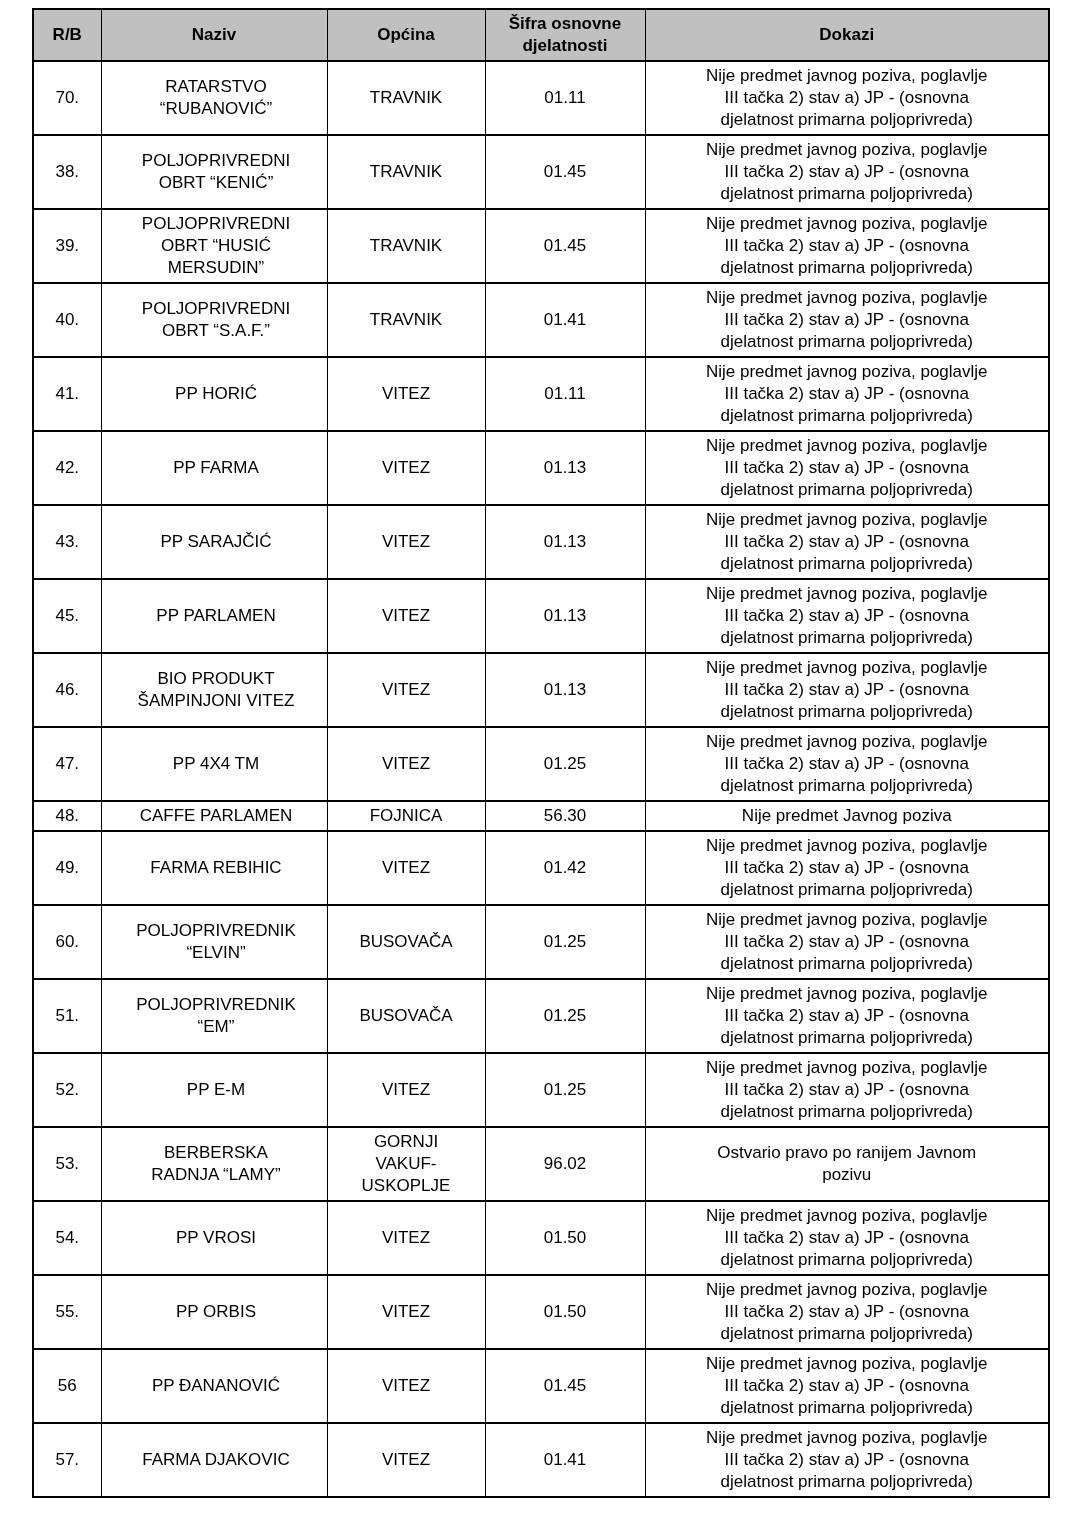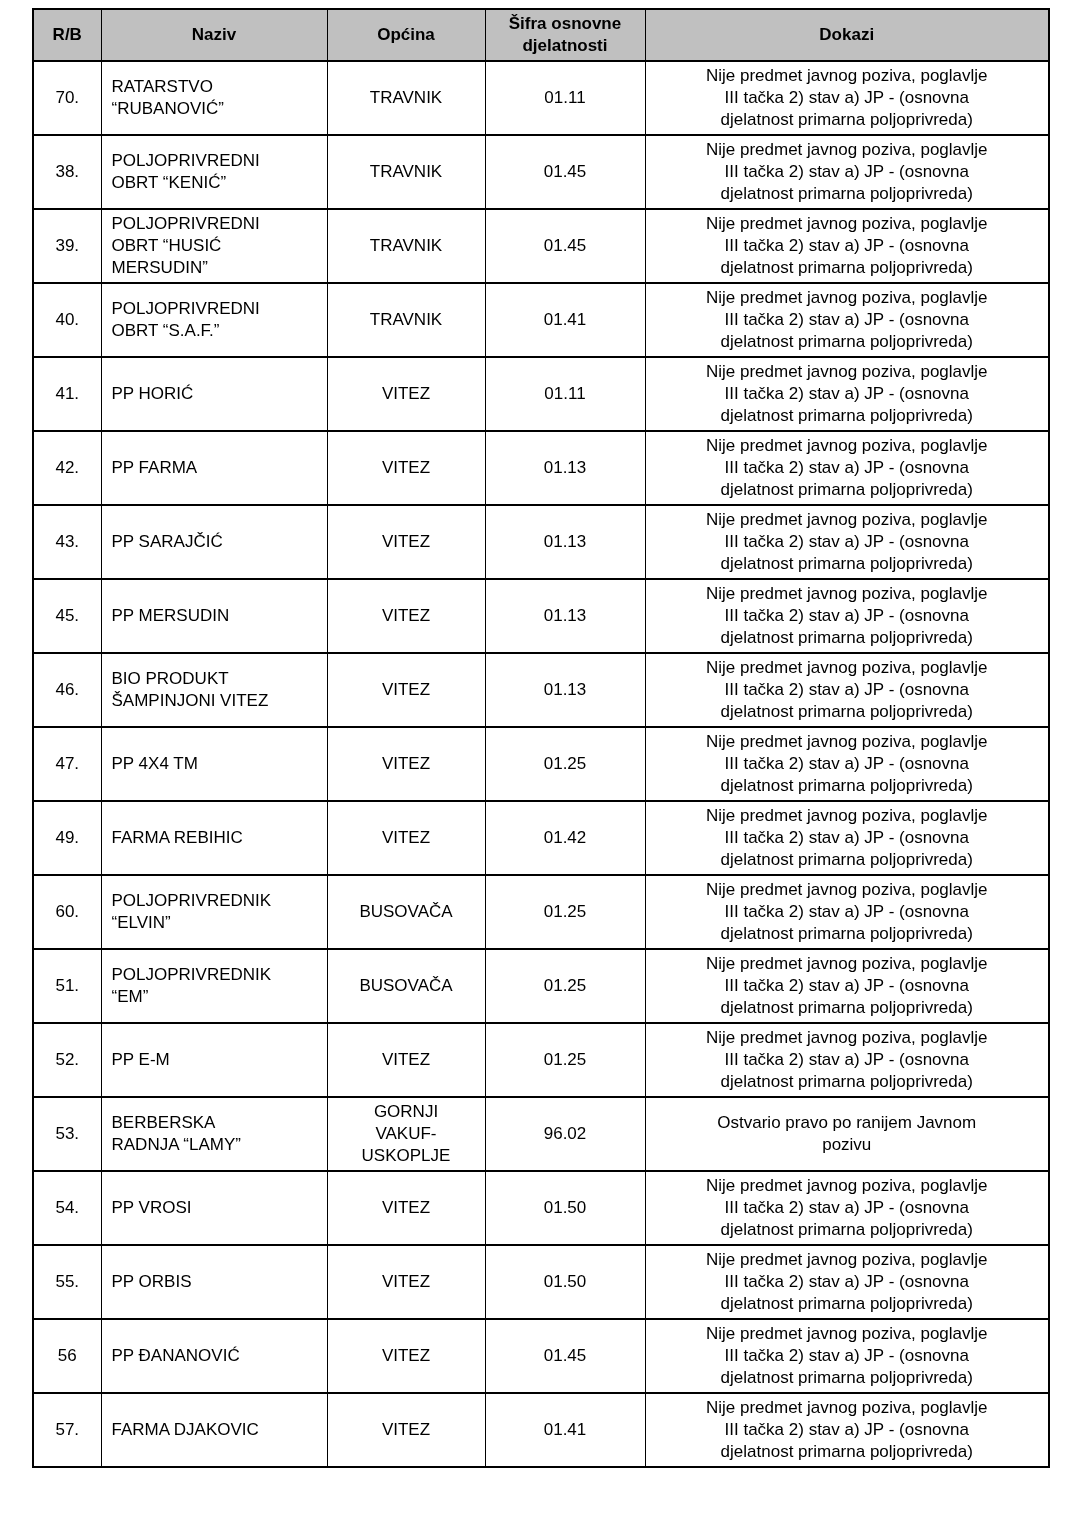--- a/index.html
+++ b/index.html
@@ -35,21 +35,21 @@
     white-space: pre-line;
     overflow: hidden;
     word-wrap: break-word;
   }
   .results th {
     background: var(--header-bg, #c0c0c0);
     font-weight: bold;
     height: 41px;
   }
   .results td.c-naziv {
-    text-align: left;
+    text-align: center;
     padding-left: 10px;
   }
   col.w-rb     { width: 68px; }
   col.w-naziv  { width: 226px; }
   col.w-opcina { width: 158px; }
   col.w-sifra  { width: 160px; }
   col.w-dokazi { width: 404px; }
 </style>
 </head>
 <body>
@@ -145,21 +145,21 @@
     <td class="c-opcina">VITEZ</td>
     <td class="c-sifra">01.13</td>
     <td class="c-dokazi">Nije predmet javnog poziva, poglavlje
 III tačka 2) stav a) JP - (osnovna
 djelatnost primarna poljoprivreda)</td>
   </tr>
 
 
   <tr>
     <td class="c-rb">45.</td>
-    <td class="c-naziv">PP MERSUDIN</td>
+    <td class="c-naziv">PP PARLAMEN</td>
     <td class="c-opcina">VITEZ</td>
     <td class="c-sifra">01.13</td>
     <td class="c-dokazi">Nije predmet javnog poziva, poglavlje
 III tačka 2) stav a) JP - (osnovna
 djelatnost primarna poljoprivreda)</td>
   </tr>
 
   <tr>
     <td class="c-rb">46.</td>
     <td class="c-naziv">BIO PRODUKT
@@ -174,20 +174,27 @@
   <tr>
     <td class="c-rb">47.</td>
     <td class="c-naziv">PP 4X4 TM</td>
     <td class="c-opcina">VITEZ</td>
     <td class="c-sifra">01.25</td>
     <td class="c-dokazi">Nije predmet javnog poziva, poglavlje
 III tačka 2) stav a) JP - (osnovna
 djelatnost primarna poljoprivreda)</td>
   </tr>
 
+  <tr>
+    <td class="c-rb">48.</td>
+    <td class="c-naziv">CAFFE PARLAMEN</td>
+    <td class="c-opcina">FOJNICA</td>
+    <td class="c-sifra">56.30</td>
+    <td class="c-dokazi">Nije predmet Javnog poziva</td>
+  </tr>
 
   <tr>
     <td class="c-rb">49.</td>
     <td class="c-naziv">FARMA REBIHIC</td>
     <td class="c-opcina">VITEZ</td>
     <td class="c-sifra">01.42</td>
     <td class="c-dokazi">Nije predmet javnog poziva, poglavlje
 III tačka 2) stav a) JP - (osnovna
 djelatnost primarna poljoprivreda)</td>
   </tr>

